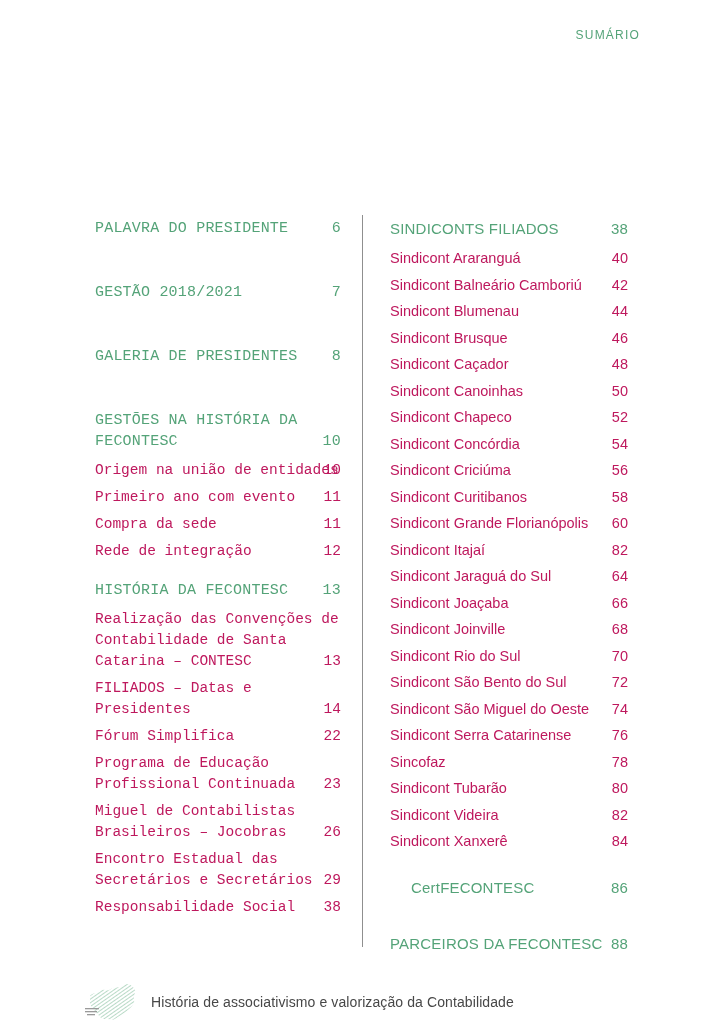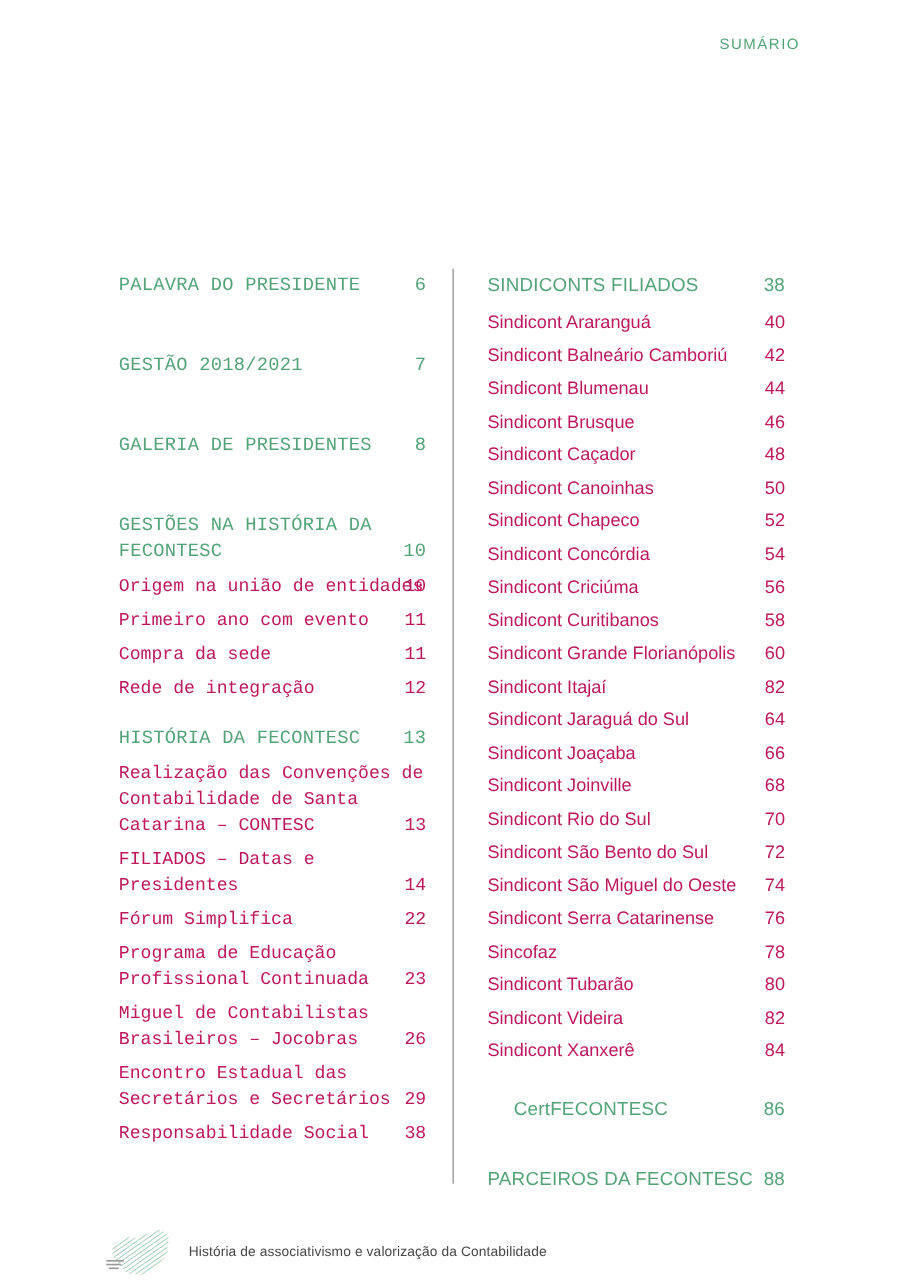--- a/index.html
+++ b/index.html
@@ -33,21 +33,21 @@
   .mt25{margin-top:25px;margin-left:21px;}
   .mt35{margin-top:35px;}
   .mt8{margin-top:8px;}
   .mt9{margin-top:9px;}
   .footer{
     position:absolute;left:84px;top:981px;height:42px;
     display:flex;align-items:center;
   }
   .footer-logo{width:54px;height:42px;flex:0 0 auto;}
   .footer-text{
-    margin-left:13px;font-size:11px;color:#474747;letter-spacing:0.1px;
+    margin-left:13px;font-size:14px;color:#474747;letter-spacing:0.1px;
   }
 </style>
 </head>
 <body>
 
 <div class="page-title">SUMÁRIO</div>
 
 <div class="divider"></div>
 
 <div class="col col-left">

